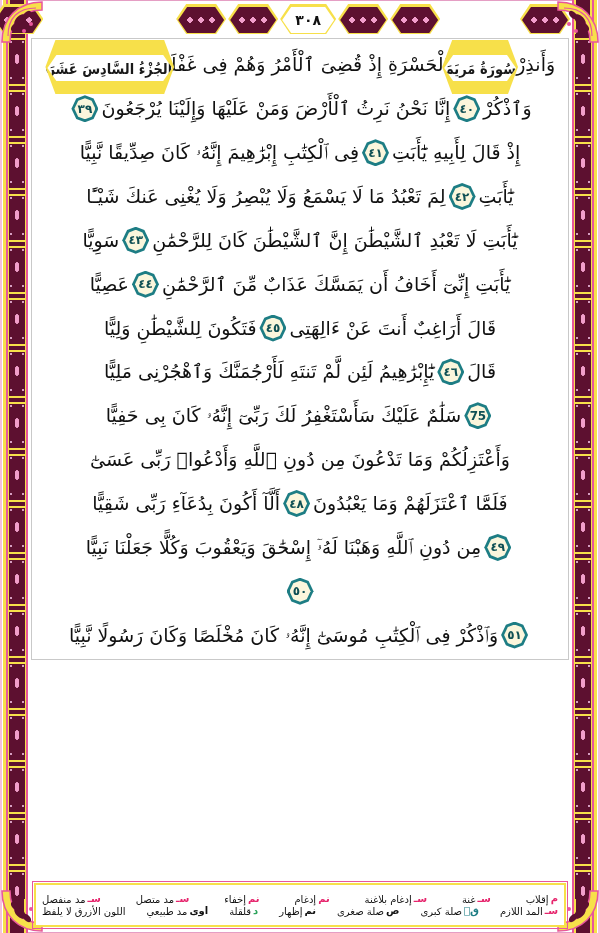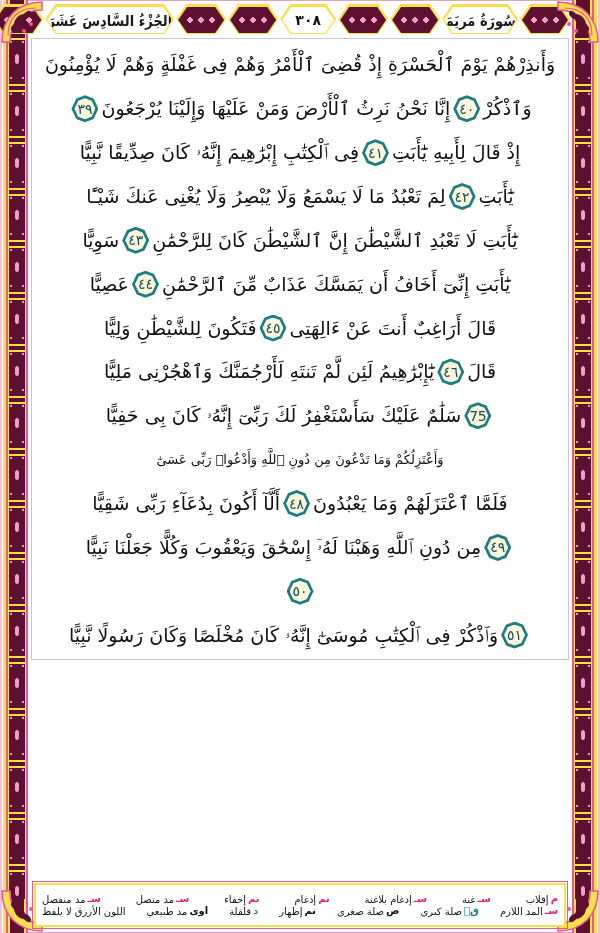--- a/index.html
+++ b/index.html
@@ -63,21 +63,21 @@
   .header{
     position:absolute;left:30px;right:30px;top:4px;height:30px;
     display:flex;align-items:stretch;gap:2px;direction:rtl;z-index:4;
   }
   .hex{
     position:relative;flex:0 0 auto;height:30px;
     clip-path:polygon(10px 0,calc(100% - 10px) 0,100% 50%,calc(100% - 10px) 100%,10px 100%,0 50%);
     display:flex;align-items:center;justify-content:center;
   }
   .hex.title{
-    background:#f7e04a;padding:0 2px;
+    background:#f7e04a;padding:12px 2px;margin-top:36px;
   }
   .hex.title .inner{
     width:100%;height:26px;margin-top:2px;
     clip-path:polygon(9px 0,calc(100% - 9px) 0,100% 50%,calc(100% - 9px) 100%,9px 100%,0 50%);
     background:#ffffff;display:flex;align-items:center;justify-content:center;
     border:0;
   }
   .hex.title .inner span{
     font-family:"DejaVu Sans","Liberation Sans",sans-serif;
     font-size:13px;color:#1a1a1a;white-space:nowrap;font-weight:bold;
@@ -136,21 +136,21 @@
     display:inline-flex;align-items:center;justify-content:center;
     width:27px;height:27px;margin:0 3px;vertical-align:middle;
     background:#1d7d84;
     clip-path:polygon(50% 0,82% 12%,100% 50%,82% 88%,50% 100%,18% 88%,0 50%,18% 12%);
     flex:0 0 auto;
   }
   .ayah-no i{
     display:flex;align-items:center;justify-content:center;
     width:21px;height:21px;background:#fbf6dc;
     clip-path:polygon(50% 0,82% 12%,100% 50%,82% 88%,50% 100%,18% 88%,0 50%,18% 12%);
-    font-style:normal;font-size:14px;color:#0f4f54;font-weight:normal;
+    font-style:normal;font-size:12px;color:#0f4f54;font-weight:bold;
   }
 
   
   .legend{
     position:absolute;left:34px;right:34px;bottom:6px;height:44px;
     border:2px solid #f7e04a;outline:1px solid #e8569c;outline-offset:1px;
     background:#ffffff;box-sizing:border-box;z-index:6;
     display:flex;flex-direction:column;justify-content:center;gap:1px;padding:2px 6px;
   }
   .legend-row{
@@ -336,21 +336,21 @@
         <span class="t">يَٰٓإِبْرَٰهِيمُ لَئِن لَّمْ تَنتَهِ لَأَرْجُمَنَّكَ وَٱهْجُرْنِى مَلِيًّا</span>
       </div>
 
       <div class="ayah-line" style="font-size: 19px;">
         <span class="ayah-no">
             <i>75</i>
           </span>
         <span class="t">سَلَٰمٌ عَلَيْكَ سَأَسْتَغْفِرُ لَكَ رَبِّىٓ إِنَّهُۥ كَانَ بِى حَفِيًّا</span>
       </div>
 
-      <div class="ayah-line" style="font-size: 13px;">
+      <div class="ayah-line" style="font-size: 19px;">
         <span class="t">وَأَعْتَزِلُكُمْ وَمَا تَدْعُونَ مِن دُونِ ٱللَّهِ وَأَدْعُوا۟ رَبِّى عَسَىٰٓ</span>
       </div>
 
       <div class="ayah-line" style="font-size: 19px;">
         <span class="t">فَلَمَّا ٱعْتَزَلَهُمْ وَمَا يَعْبُدُونَ</span>
         <span class="ayah-no">
             <i>٤٨</i>
           </span>
         <span class="t">أَلَّآ أَكُونَ بِدُعَآءِ رَبِّى شَقِيًّا</span>
       </div>

